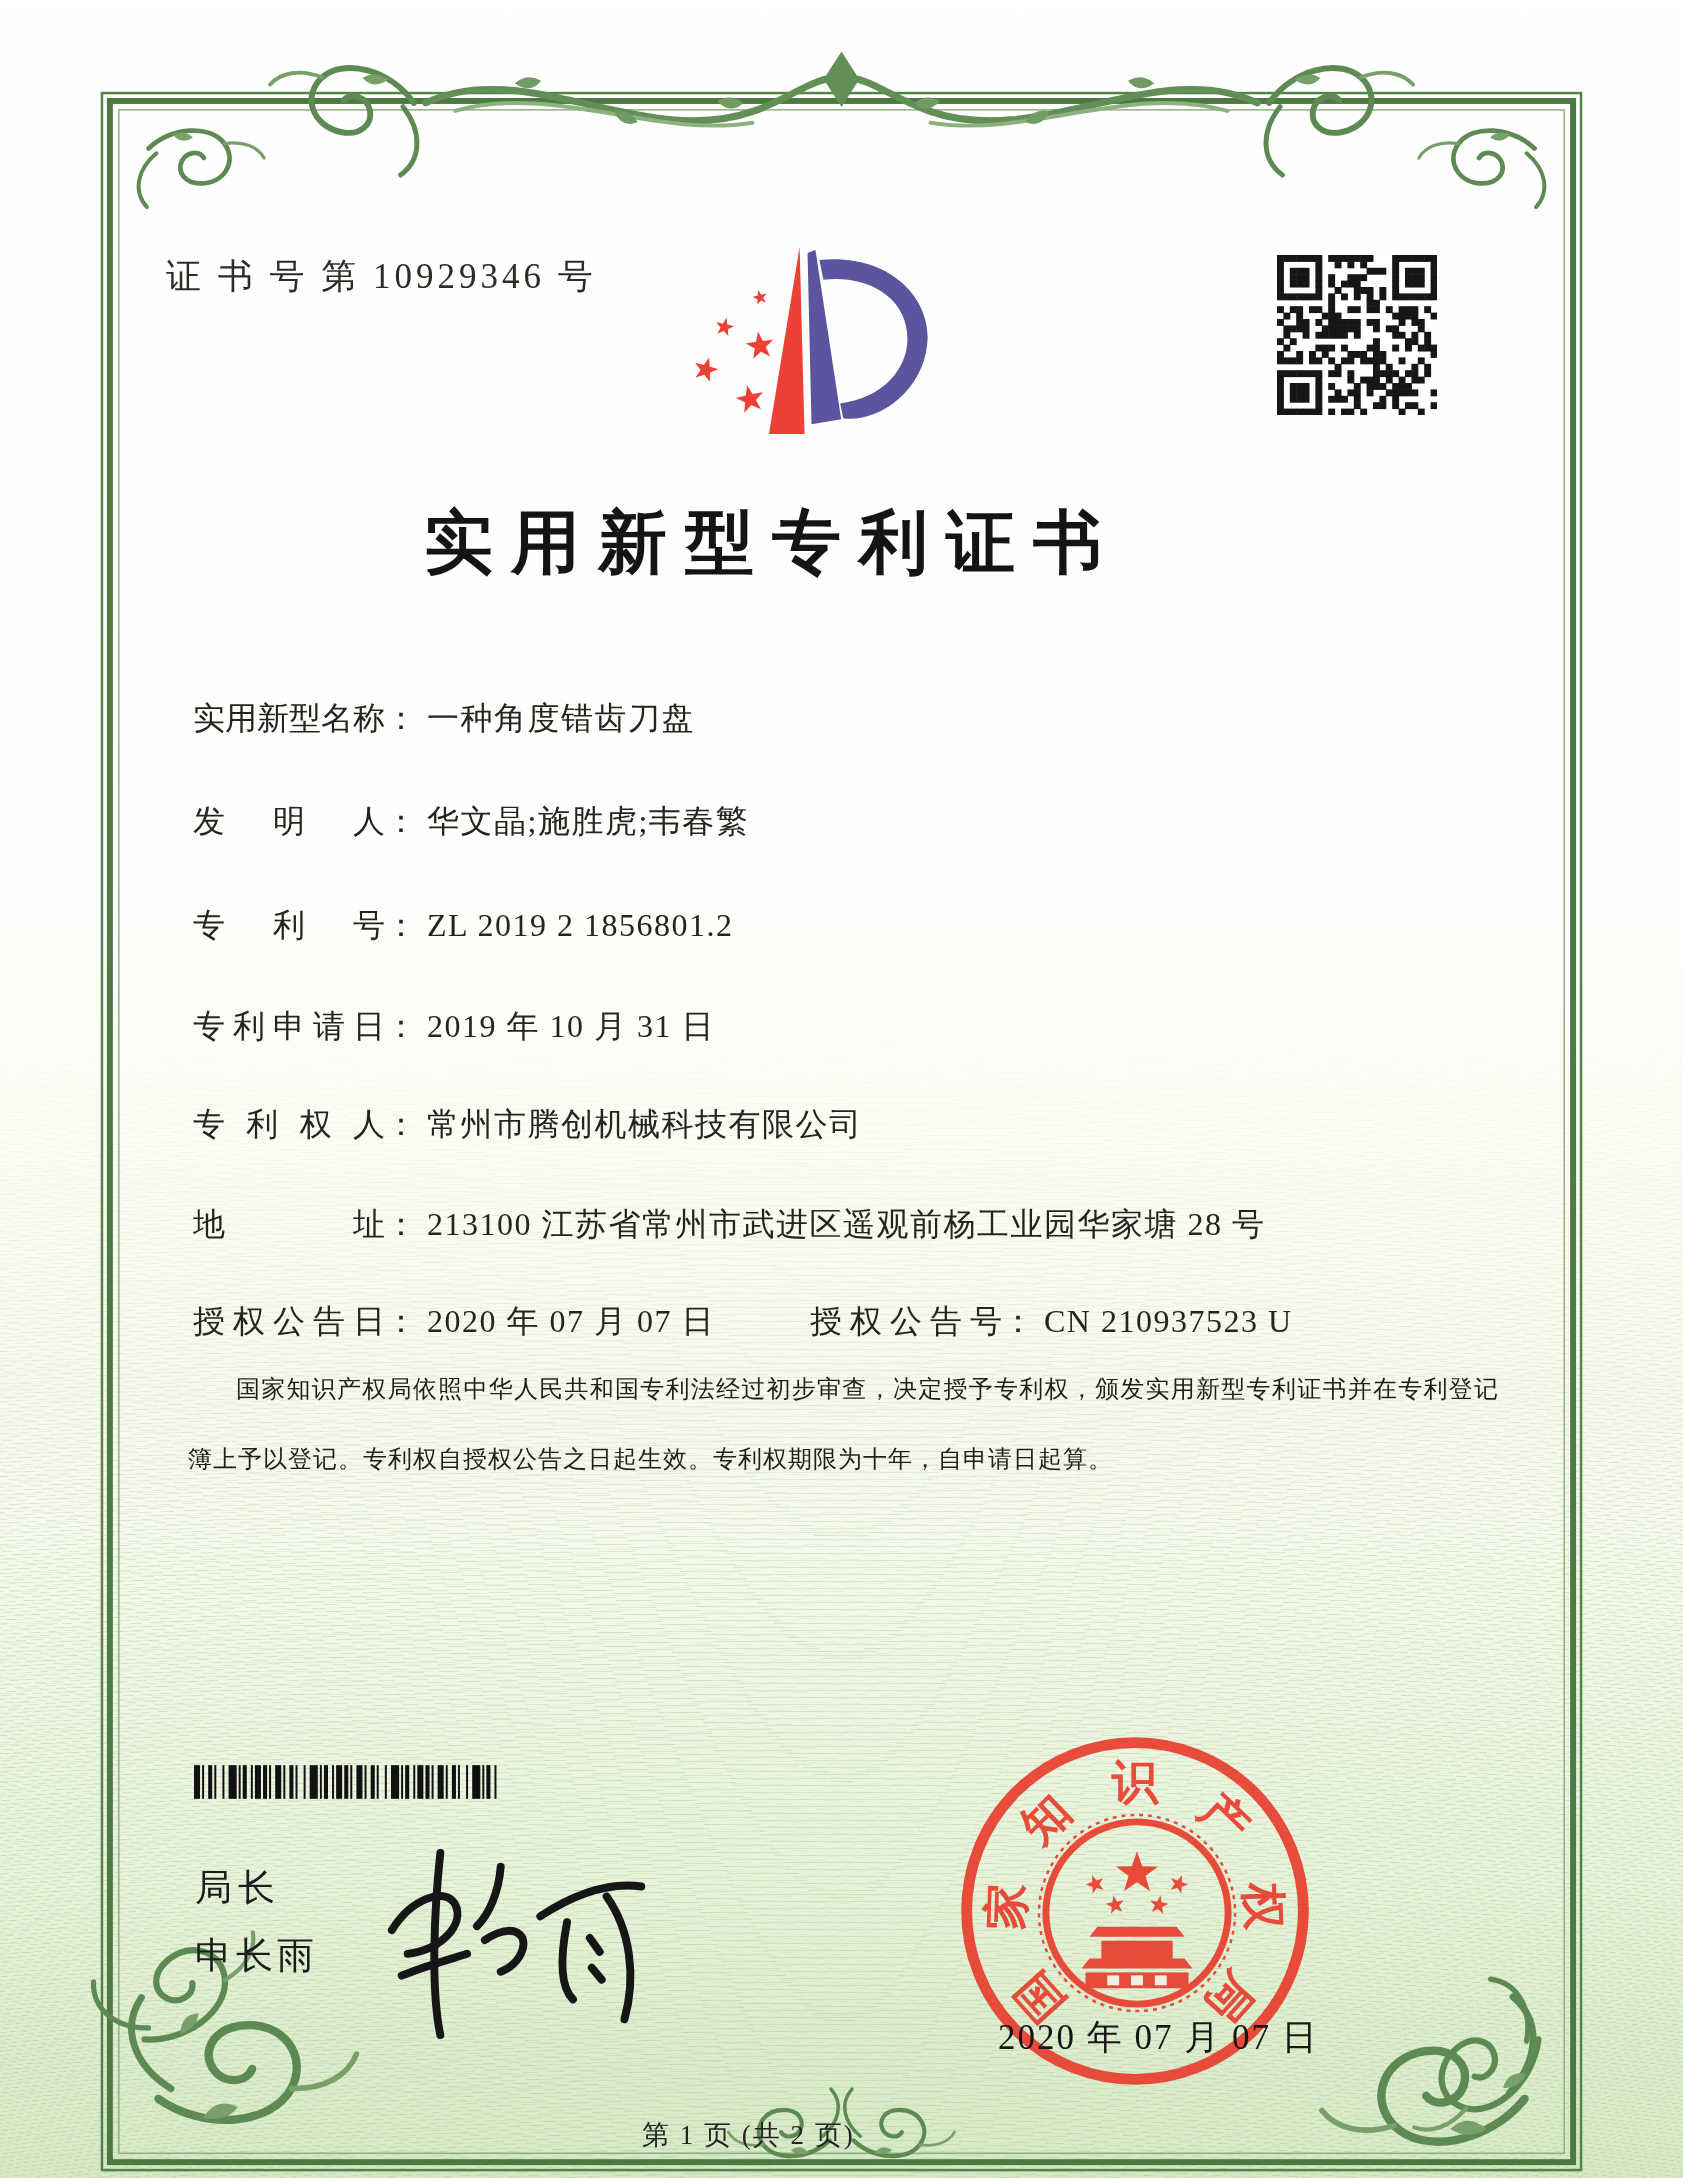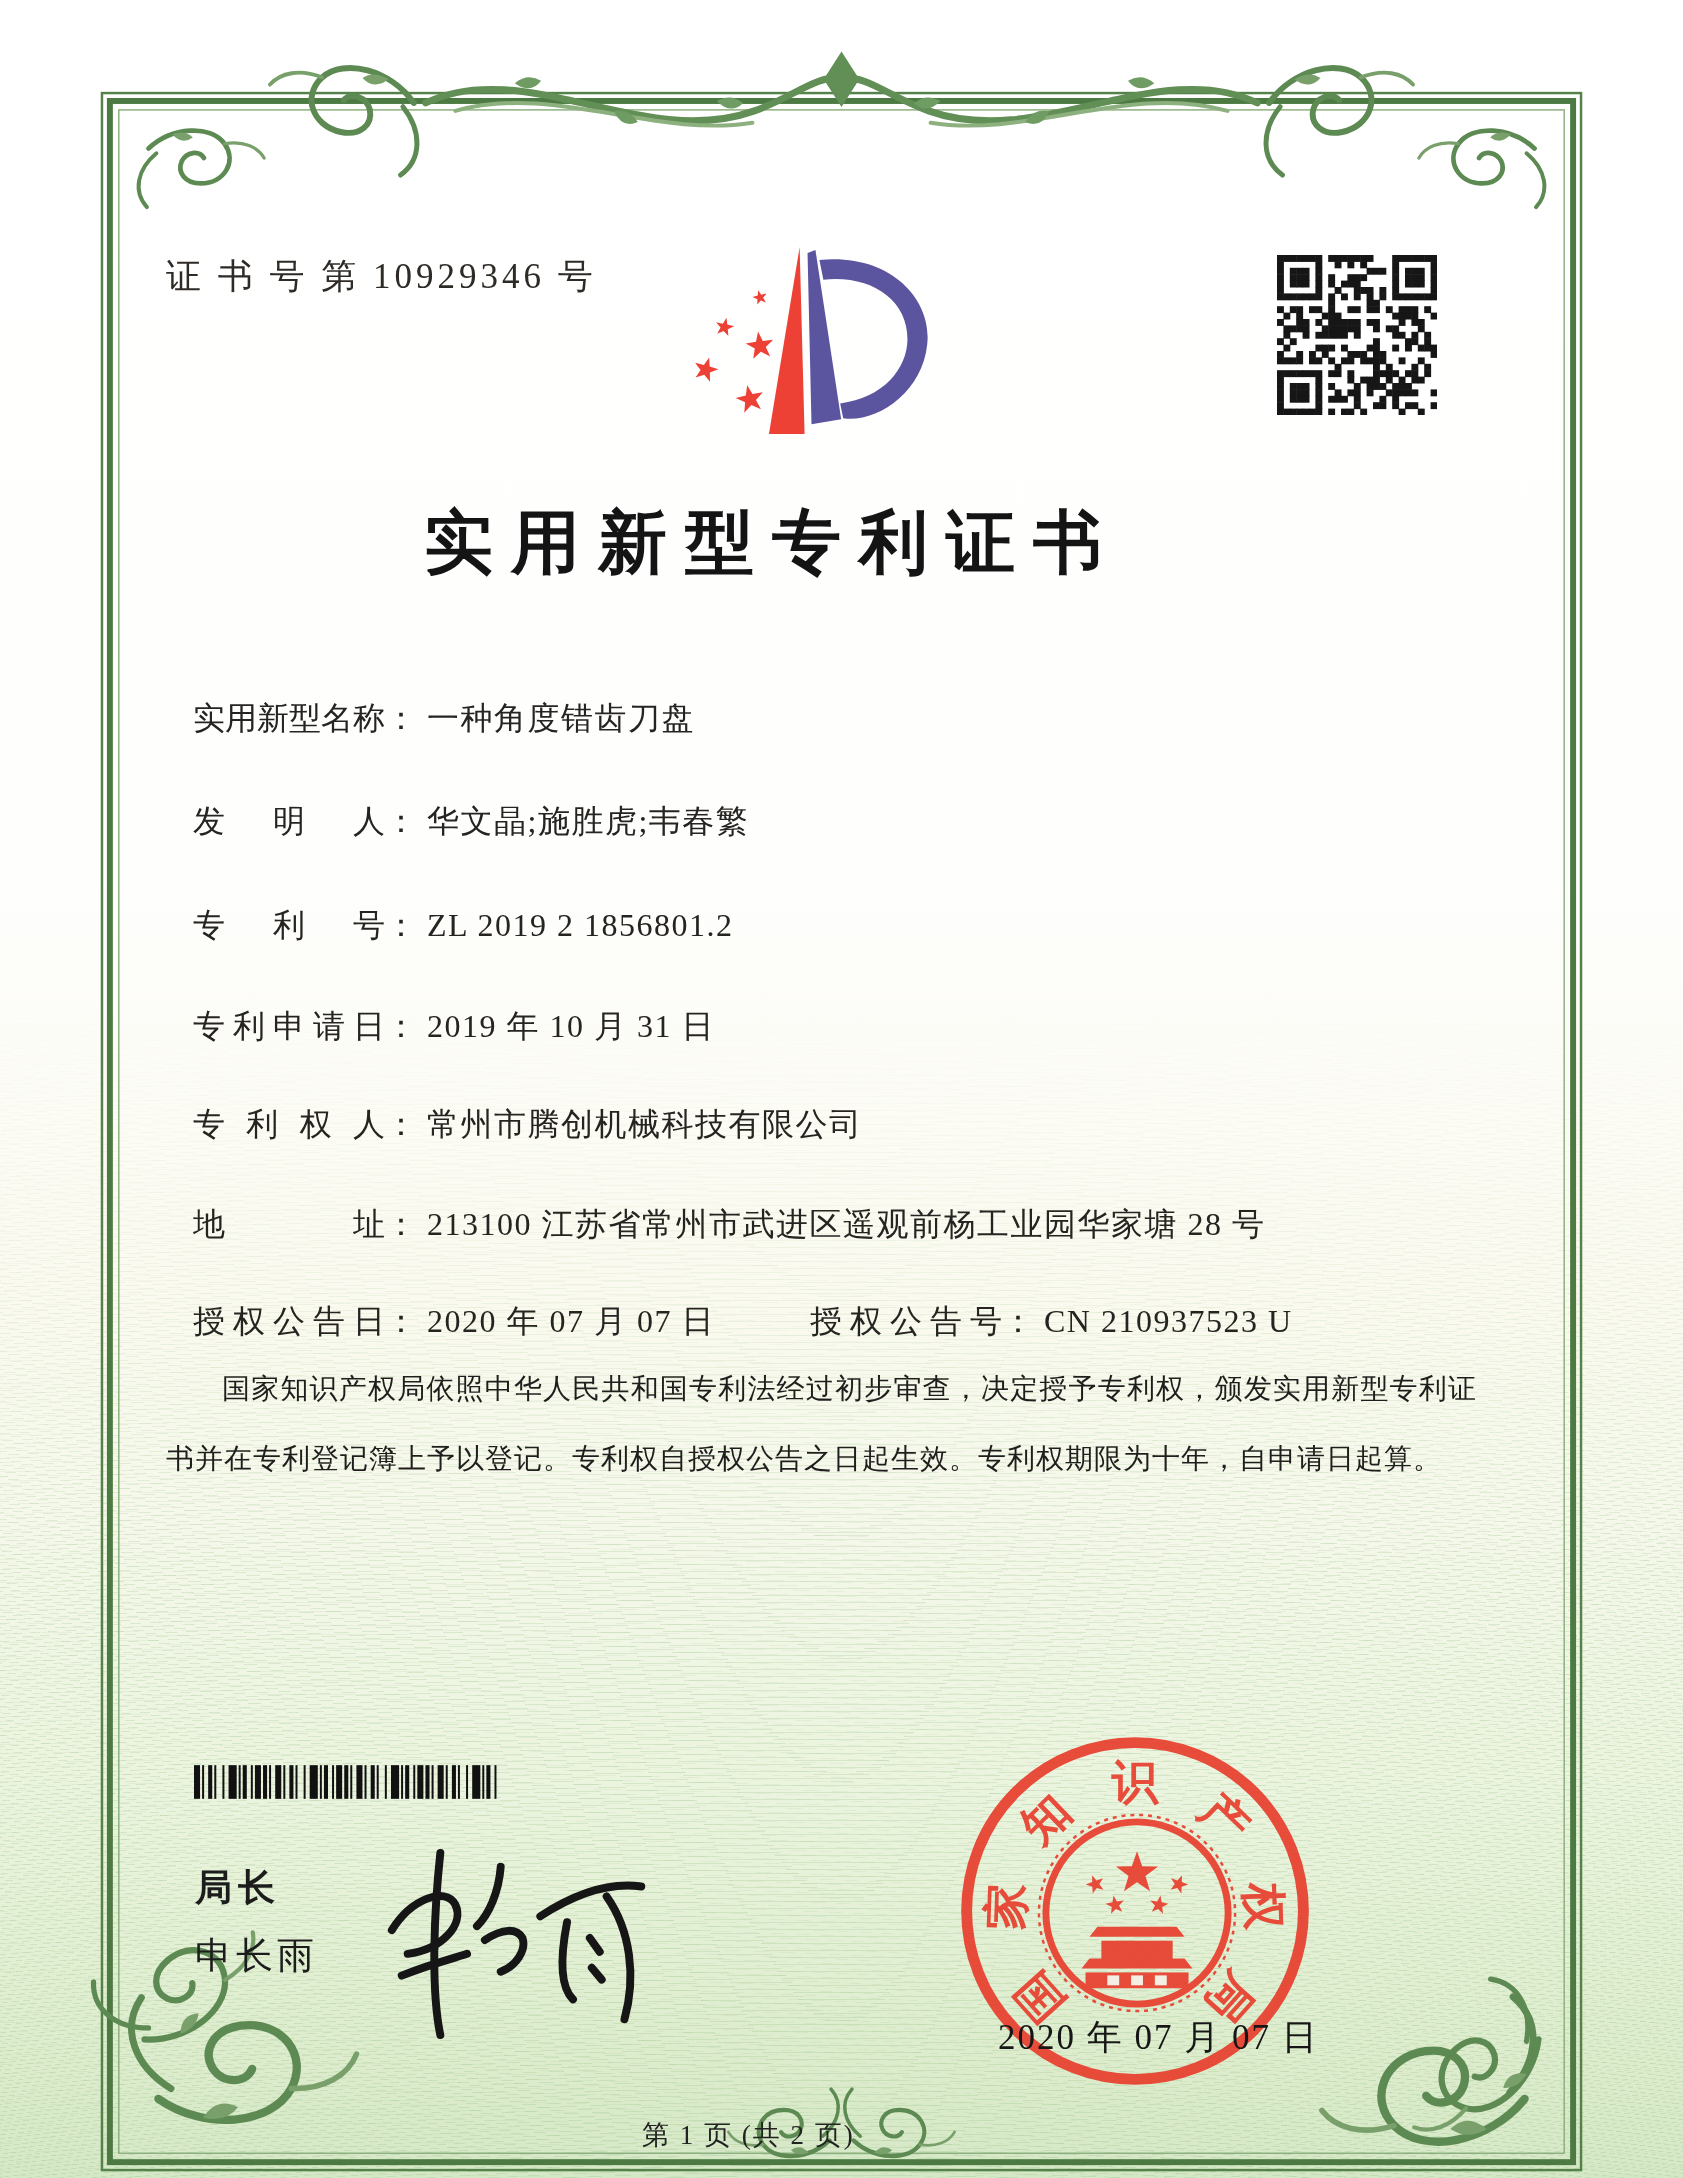--- a/index.html
+++ b/index.html
@@ -17,23 +17,23 @@
     mask-image:linear-gradient(180deg,transparent 0 46%,#000 72%);
   }
   svg.layer{position:absolute;left:0;top:0;}
   .cert-no{position:absolute;left:166px;top:253px;font-size:35px;letter-spacing:4px;color:#2e2a26;white-space:nowrap;font-family:Liberation Serif, serif;}
   .title{position:absolute;left:0;top:497px;width:1544px;text-align:center;font-size:69px;font-weight:bold;letter-spacing:18px;color:#141414;white-space:nowrap;}
   .frow{position:absolute;left:193px;font-size:32px;white-space:nowrap;color:#262421;}
   .flabel{display:inline-block;width:192px;text-align:justify;text-align-last:justify;vertical-align:bottom;}
   .fcolon{display:inline-block;margin-right:10px;}
   .fvalue{letter-spacing:1.5px;}
   .pair2{position:absolute;left:617px;top:0;white-space:nowrap;}
-  .paras{position:absolute;left:166px;top:1354px;width:1311px;font-size:28px;line-height:70px;text-align:justify;color:#1f1e1c;letter-spacing:1px;}
+  .paras{position:absolute;left:188px;top:1354px;width:1311px;font-size:24px;line-height:70px;text-align:justify;color:#1f1e1c;letter-spacing:1px;}
   .paras p{margin:0;text-indent:2em;}
-  .director-label{position:absolute;left:195px;top:1863px;font-size:37px;letter-spacing:6px;color:#1c1c1c;font-weight:bold;}
+  .director-label{position:absolute;left:195px;top:1863px;font-size:37px;letter-spacing:6px;color:#1c1c1c;}
   .director-name{position:absolute;left:195px;top:1931px;font-size:37px;letter-spacing:4px;color:#1c1c1c;}
   .seal-date{position:absolute;left:998px;top:2014px;font-size:35px;letter-spacing:2px;color:#161616;white-space:nowrap;}
   .footer{position:absolute;left:642px;top:2117px;font-size:27px;letter-spacing:2px;color:#222;}
   .qr{position:absolute;left:1277px;top:255px;}
   .barcode{position:absolute;left:194px;top:1765px;}
   .logo{position:absolute;left:673px;top:228px;}
   .signature{position:absolute;left:374px;top:1834px;}
   .seal{position:absolute;left:931px;top:1703px;}
 </style>
 </head>

